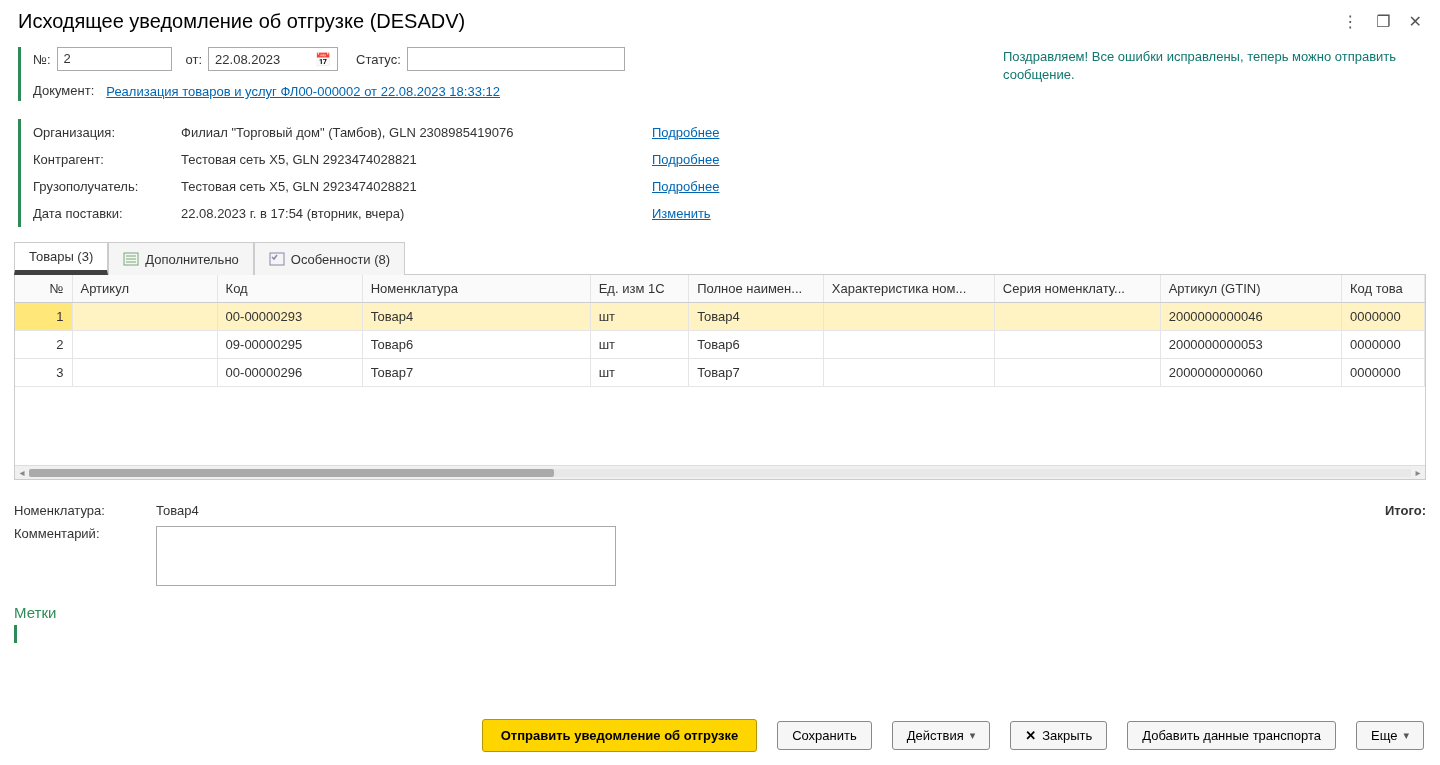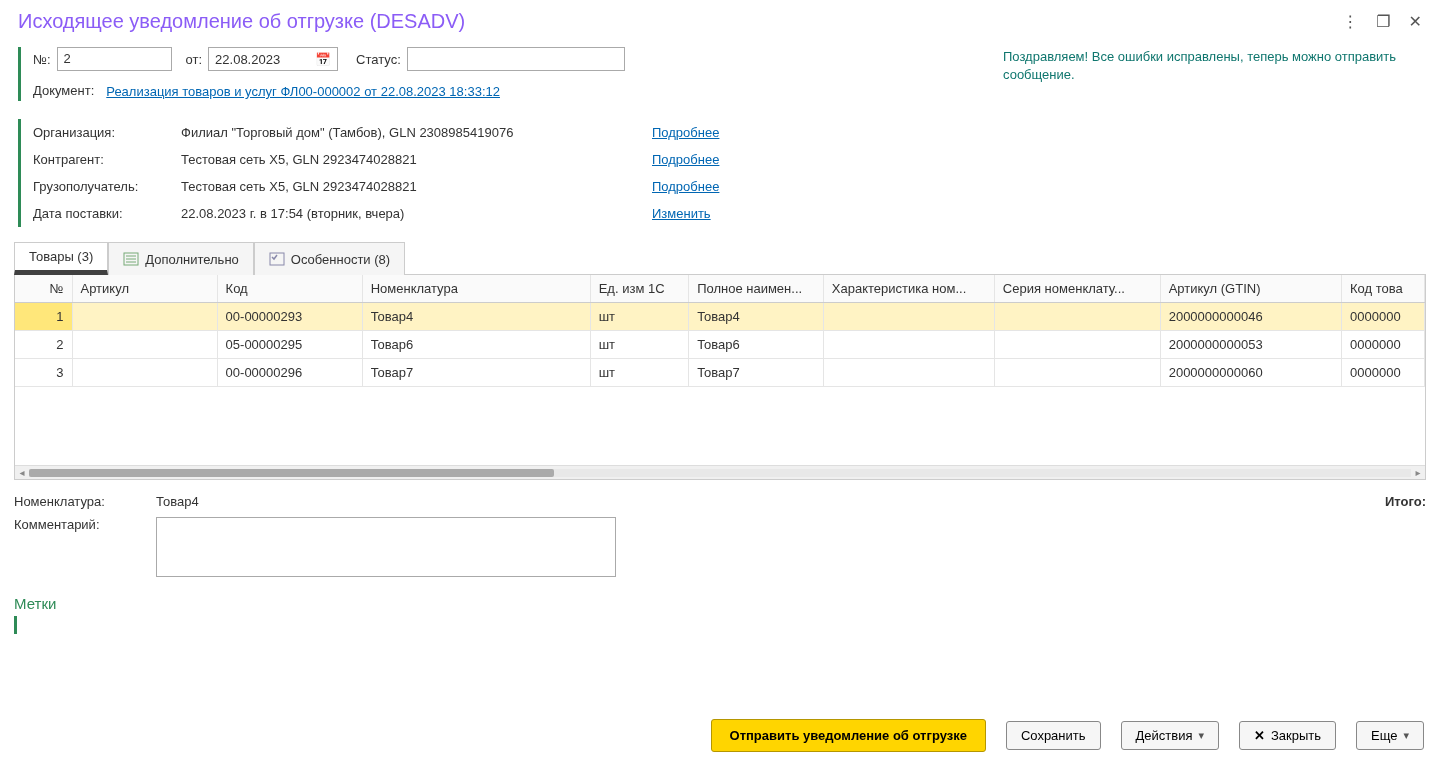--- a/index.html
+++ b/index.html
@@ -13,21 +13,21 @@
   overflow: hidden;
   position: relative;
 }
 .window-header {
   display: flex;
   align-items: center;
   padding: 10px 18px 6px 18px;
 }
 .window-title {
   font-size: 20px;
-  color: #8b5cf6;
+  color: #000000;
   flex: 1;
 }
 .window-controls {
   display: flex;
   gap: 18px;
   align-items: center;
 }
 .window-controls span { cursor: pointer; color: #555; font-size: 16px; }
 .left-accent {
   border-left: 3px solid #2e8b57;
@@ -146,21 +146,21 @@
   border-top: 1px solid #ddd;
   display: flex;
   align-items: center;
 }
 .hscroll .arrow { width: 14px; text-align: center; color: #888; font-size: 10px; cursor: pointer; }
 .hscroll .track { flex: 1; height: 8px; background: #e8e8e8; position: relative; }
 .hscroll .thumb { position: absolute; left: 0; width: 38%; height: 8px; background: #aaa; border-radius: 2px; }
 
 .bottom-info {
   display: flex;
-  margin: 10px 14px 0 14px;
+  margin: 19px 14px 0 14px;
   gap: 26px;
 }
 .bottom-left { flex: 0 0 560px; }
 .bi-row { display: flex; align-items: flex-start; padding: 4px 0; gap: 12px; }
 .bi-label { width: 130px; color: #333; }
 .bi-value { color: #333; }
 .comment-box {
   border: 1px solid #aaa;
   width: 460px; height: 60px;
   background: #fff;
@@ -339,21 +339,21 @@
             <td>шт</td>
             <td>Товар4</td>
             <td></td>
             <td></td>
             <td>2000000000046</td>
             <td>0000000</td>
           </tr>
           <tr>
             <td class="num-col">2</td>
             <td></td>
-            <td>05-00000295</td>
+            <td>09-00000295</td>
             <td>Товар6</td>
             <td>шт</td>
             <td>Товар6</td>
             <td></td>
             <td></td>
             <td>2000000000053</td>
             <td>0000000</td>
           </tr>
           <tr>
             <td class="num-col">3</td>
@@ -402,14 +402,15 @@
 </div>
 
 <div class="footer-btns">
   <button class="btn btn-primary">Отправить уведомление об отгрузке</button>
   <button class="btn">Сохранить</button>
   <button class="btn caret-down">Действия</button>
   <button class="btn">
     <span class="x-icon">✕</span>
     <span>Закрыть</span>
   </button>
+  <button class="btn">Добавить данные транспорта</button>
   <button class="btn caret-down">Еще</button>
 </div>
 
 </body></html>

